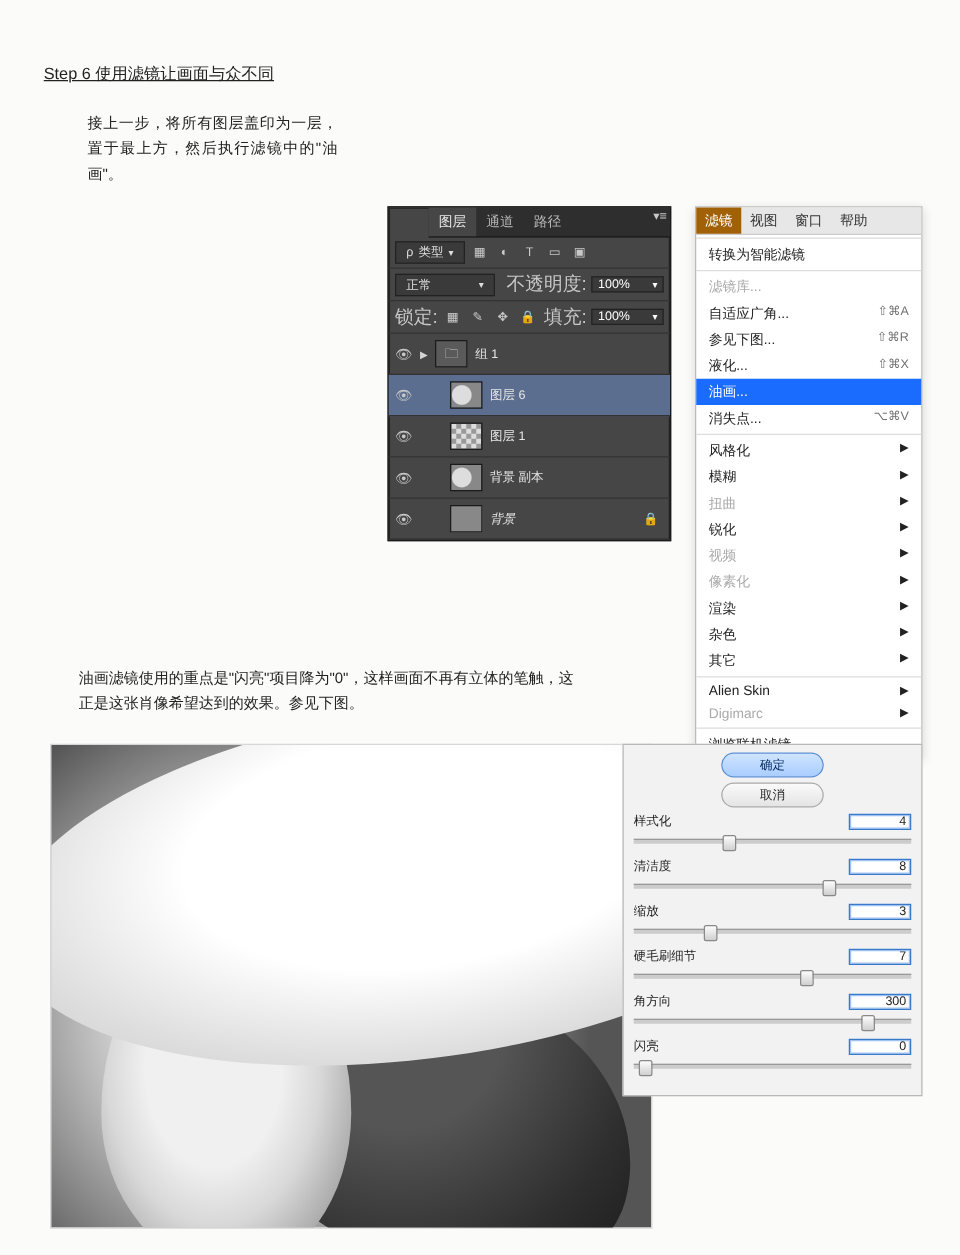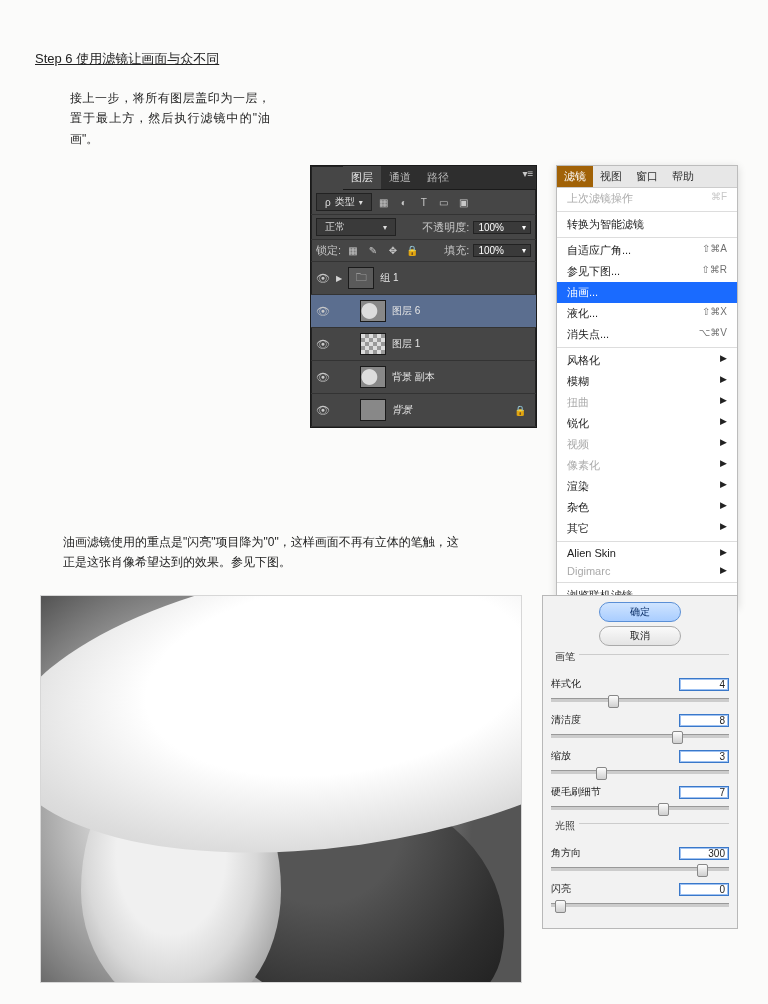--- a/index.html
+++ b/index.html
@@ -13,21 +13,21 @@
   .layers-panel { position:absolute; top:115px; left:310px; width:225px; background:#464646; border:1px solid #1a1a1a; font-size:11px; color:#d4d4d4; box-shadow:0 0 0 1px #222 inset;}
   .lp-tabs { display:flex; background:#2e2e2e; border-bottom:1px solid #1a1a1a;margin-left:32px; }
   .lp-tab { padding:4px 8px; color:#b8b8b8; }
   .lp-tab.active { background:#464646; color:#e8e8e8; }
   .lp-tabs .spacer { flex:1; }
   .lp-row { display:flex; align-items:center; padding:3px 5px; gap:4px; border-bottom:1px solid #333; }
   .lp-drop { background:#3a3a3a; border:1px solid #222; padding:1px 8px; font-size:10px; color:#ddd; display:inline-flex; align-items:center; gap:4px; }
   .tri { font-size:8px; }
   .lp-icon { width:16px; height:14px; display:inline-flex; align-items:center; justify-content:center; color:#c8c8c8; font-size:10px; }
   .pct-box { background:#3a3a3a; border:1px solid #222; color:#fff; padding:0 4px; font-size:10px; display:inline-flex; align-items:center; gap:18px; }
-  .lp-label { color:#c8c8c8; font-size:11px; }
+  .lp-label { color:#c8c8c8; font-size:15px; }
   .layer-row { display:flex; align-items:center; padding:5px 5px; border-bottom:1px solid #333; gap:6px; }
   .layer-row.selected { background:#5b6e8f; }
   .eye { width:14px; text-align:center; color:#c8c8c8; }
   .thumb { width:26px; height:22px; background:#666; border:1px solid #1a1a1a; position:relative; box-sizing:border-box; }
   .thumb.checker { background:
      repeating-conic-gradient(#999 0% 25%, #ddd 0% 50%) 0 0/8px 8px; }
   .thumb.folder { background:#5a5a5a; display:flex; align-items:center; justify-content:center; color:#c8c8c8; }
   .thumb.portrait { background: radial-gradient(circle at 35% 50%, #ddd 0 40%, #888 45% 100%); }
   .thumb.bg { background:#888; }
   .layer-name { color:#e6e6e6; font-size:10px; }
@@ -55,21 +55,21 @@
          background:radial-gradient(ellipse at 50% 40%, #fff 0 40%, #eee 55%, #ddd 70%, #ccc 90%);
          transform:rotate(-8deg); }
   .face { position:absolute; top:150px; left:40px; width:200px; height:270px;
           background:radial-gradient(ellipse at 45% 40%, #f0f0f0 0 35%, #d8d8d8 55%, #999 85%);
           border-radius:50% 50% 48% 55% / 55% 55% 48% 48%; }
   .hair { position:absolute; top:195px; left:170px; width:300px; height:220px;
           background:radial-gradient(circle at 30% 20%, #555 0 30%, #2e2e2e 70%, #1a1a1a 100%);
           border-radius:50% 50% 40% 40% / 60% 60% 40% 40%;
           transform:rotate(15deg); }
 
-  .opt-panel { position:absolute; top:545px; right:30px; width:196px; background:#f2f2f2; border:1px solid #b8b8b8; font-size:10px; color:#222; padding:6px 8px 10px 8px; box-sizing:border-box; }
+  .opt-panel { position:absolute; top:545px; right:30px; width:240px; background:#f2f2f2; border:1px solid #b8b8b8; font-size:10px; color:#222; padding:6px 8px 10px 8px; box-sizing:border-box; }
   .opt-btn { display:block; margin:0 auto 4px auto; width:80px; text-align:center; padding:2px 0; font-size:10px; border-radius:10px; }
   .btn-ok { background:linear-gradient(#cfe4ff,#a9cdff); border:1px solid #5a8fd6; color:#0a2e66; }
   .btn-cancel { background:linear-gradient(#fafafa,#e4e4e4); border:1px solid #aaa; }
   .fieldset-label { font-size:10px; color:#333; margin:8px 0 4px 0; padding-top:4px; border-top:1px solid #ccc; position:relative; }
   .fieldset-label span { position:relative; top:-9px; background:#f2f2f2; padding:0 4px; }
   .slider-row { display:flex; align-items:center; margin:4px 0 2px 0; }
   .slider-row .name { width:55px; color:#222; }
   .slider-row .val { width:42px; text-align:right; border:1px solid #3a78c9; background:#fff; color:#222; padding:0 3px; font-size:10px; box-shadow:0 0 0 1px #9fc2f2 inset; }
   .slider-row .track { flex:1; }
   .slider { height:14px; display:flex; align-items:center; margin:0 0 6px 0; }
@@ -159,43 +159,42 @@
     </div>
   </div>
 
   <div class="menu-panel">
     <div class="menu-tabs">
       <div class="menu-tab active">滤镜</div>
       <div class="menu-tab">视图</div>
       <div class="menu-tab">窗口</div>
       <div class="menu-tab">帮助</div>
     </div>
-    <div class="menu-item disabled">
-        <span class="label">上次滤镜操作</span>
-        <span class="sc">⌘F</span>
-      </div>
     <div class="menu-sep"></div>
     <div class="menu-item">
         <span class="label">转换为智能滤镜</span>
       </div>
     <div class="menu-sep"></div>
+    <div class="menu-item disabled">
+        <span class="label">滤镜库...</span>
+      </div>
     <div class="menu-item">
         <span class="label">自适应广角...</span>
         <span class="sc">⇧⌘A</span>
       </div>
     <div class="menu-item">
         <span class="label">参见下图...</span>
         <span class="sc">⇧⌘R</span>
       </div>
+    <div class="menu-item">
+        <span class="label">液化...</span>
+        <span class="sc">⇧⌘X</span>
+      </div>
     <div class="menu-item highlight">
         <span class="label">油画...</span>
-      </div>
-    <div class="menu-item">
-        <span class="label">液化...</span>
-        <span class="sc">⇧⌘X</span>
       </div>
     <div class="menu-item">
         <span class="label">消失点...</span>
         <span class="sc">⌥⌘V</span>
       </div>
     <div class="menu-sep"></div>
     <div class="menu-item">
         <span class="label">风格化</span>
         <span class="arr">▶</span>
       </div>
@@ -251,21 +250,20 @@
   <div class="photo">
     <div class="hair"></div>
     <div class="face"></div>
     <div class="hat"></div>
   </div>
 
   <div class="opt-panel">
     <div class="opt-btn btn-ok">确定</div>
     <div class="opt-btn btn-cancel">取消</div>
 
-    <div class="fieldset-label"><span>画笔</span></div>
 
     <div class="slider-row">
         <span class="name">样式化</span>
         <span class="track"></span>
         <span class="val">4</span>
       </div>
     <div class="slider">
         <div class="bar">
           <div class="knob" style="left:32%"></div>
         </div>
@@ -297,21 +295,20 @@
         <span class="name">硬毛刷细节</span>
         <span class="track"></span>
         <span class="val">7</span>
       </div>
     <div class="slider">
         <div class="bar">
           <div class="knob" style="left:60%"></div>
         </div>
       </div>
 
-    <div class="fieldset-label"><span>光照</span></div>
 
     <div class="slider-row">
         <span class="name">角方向</span>
         <span class="track"></span>
         <span class="val">300</span>
       </div>
     <div class="slider">
         <div class="bar">
           <div class="knob" style="left:82%"></div>
         </div>

